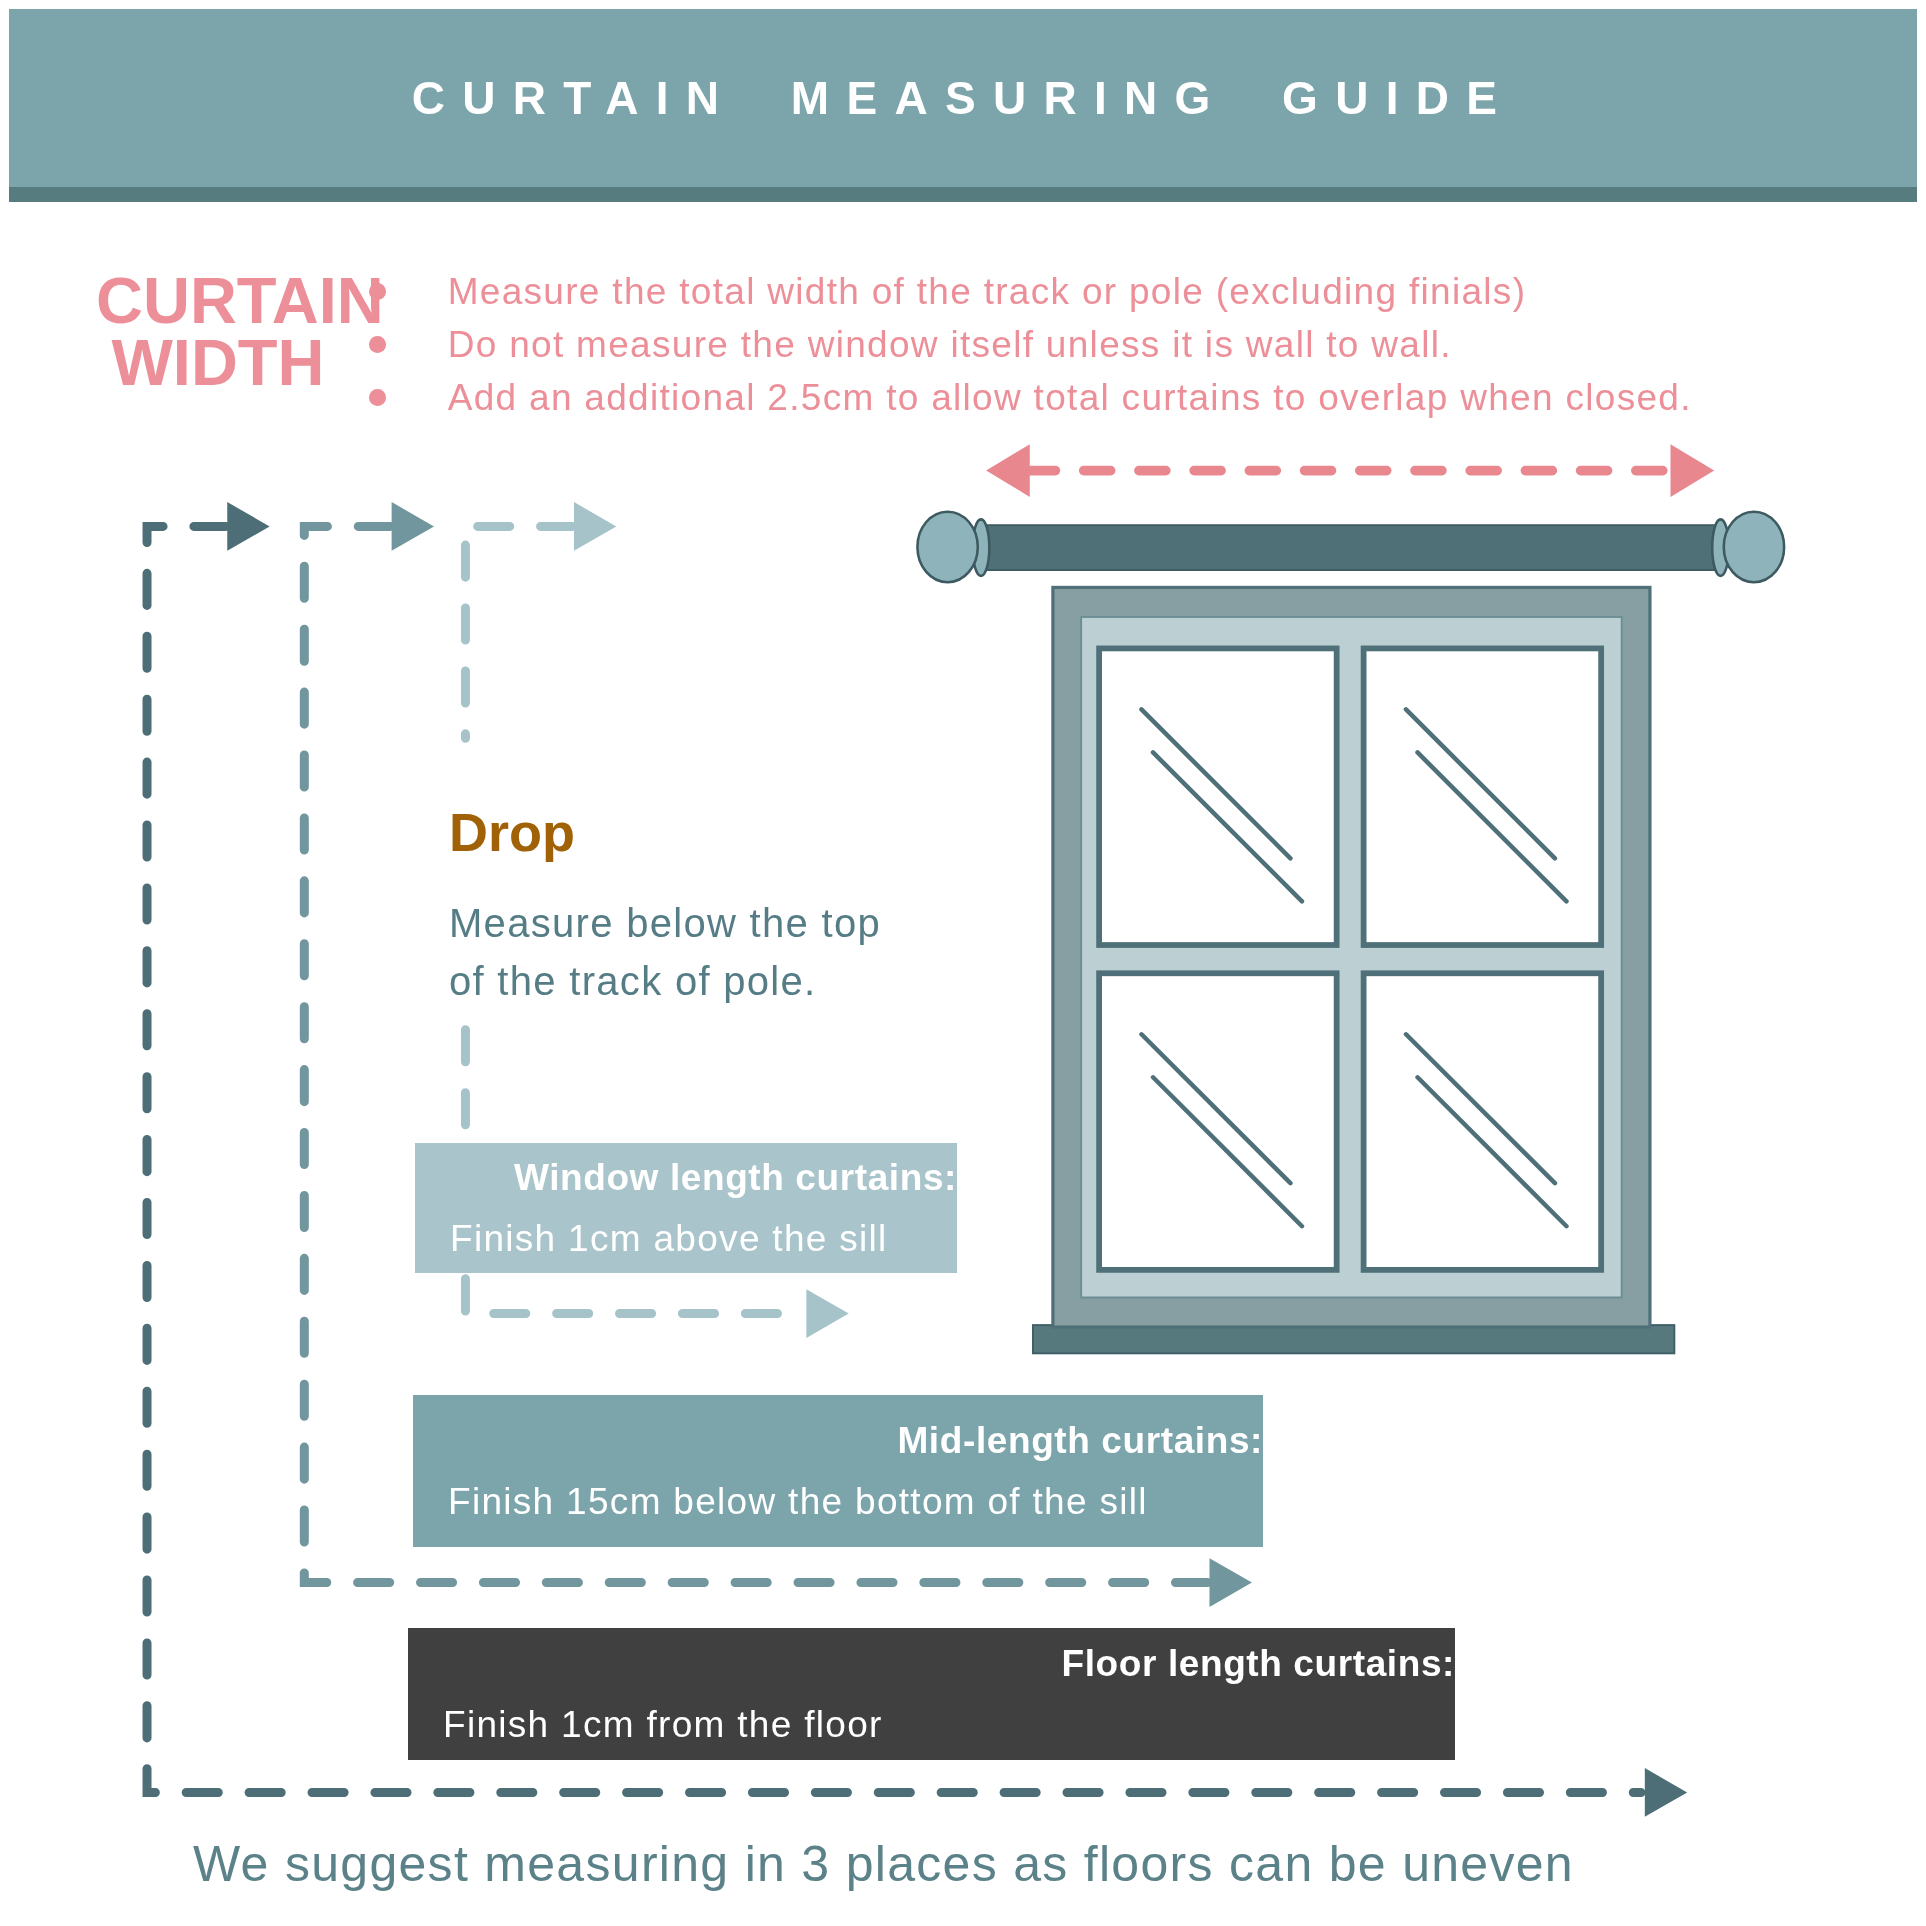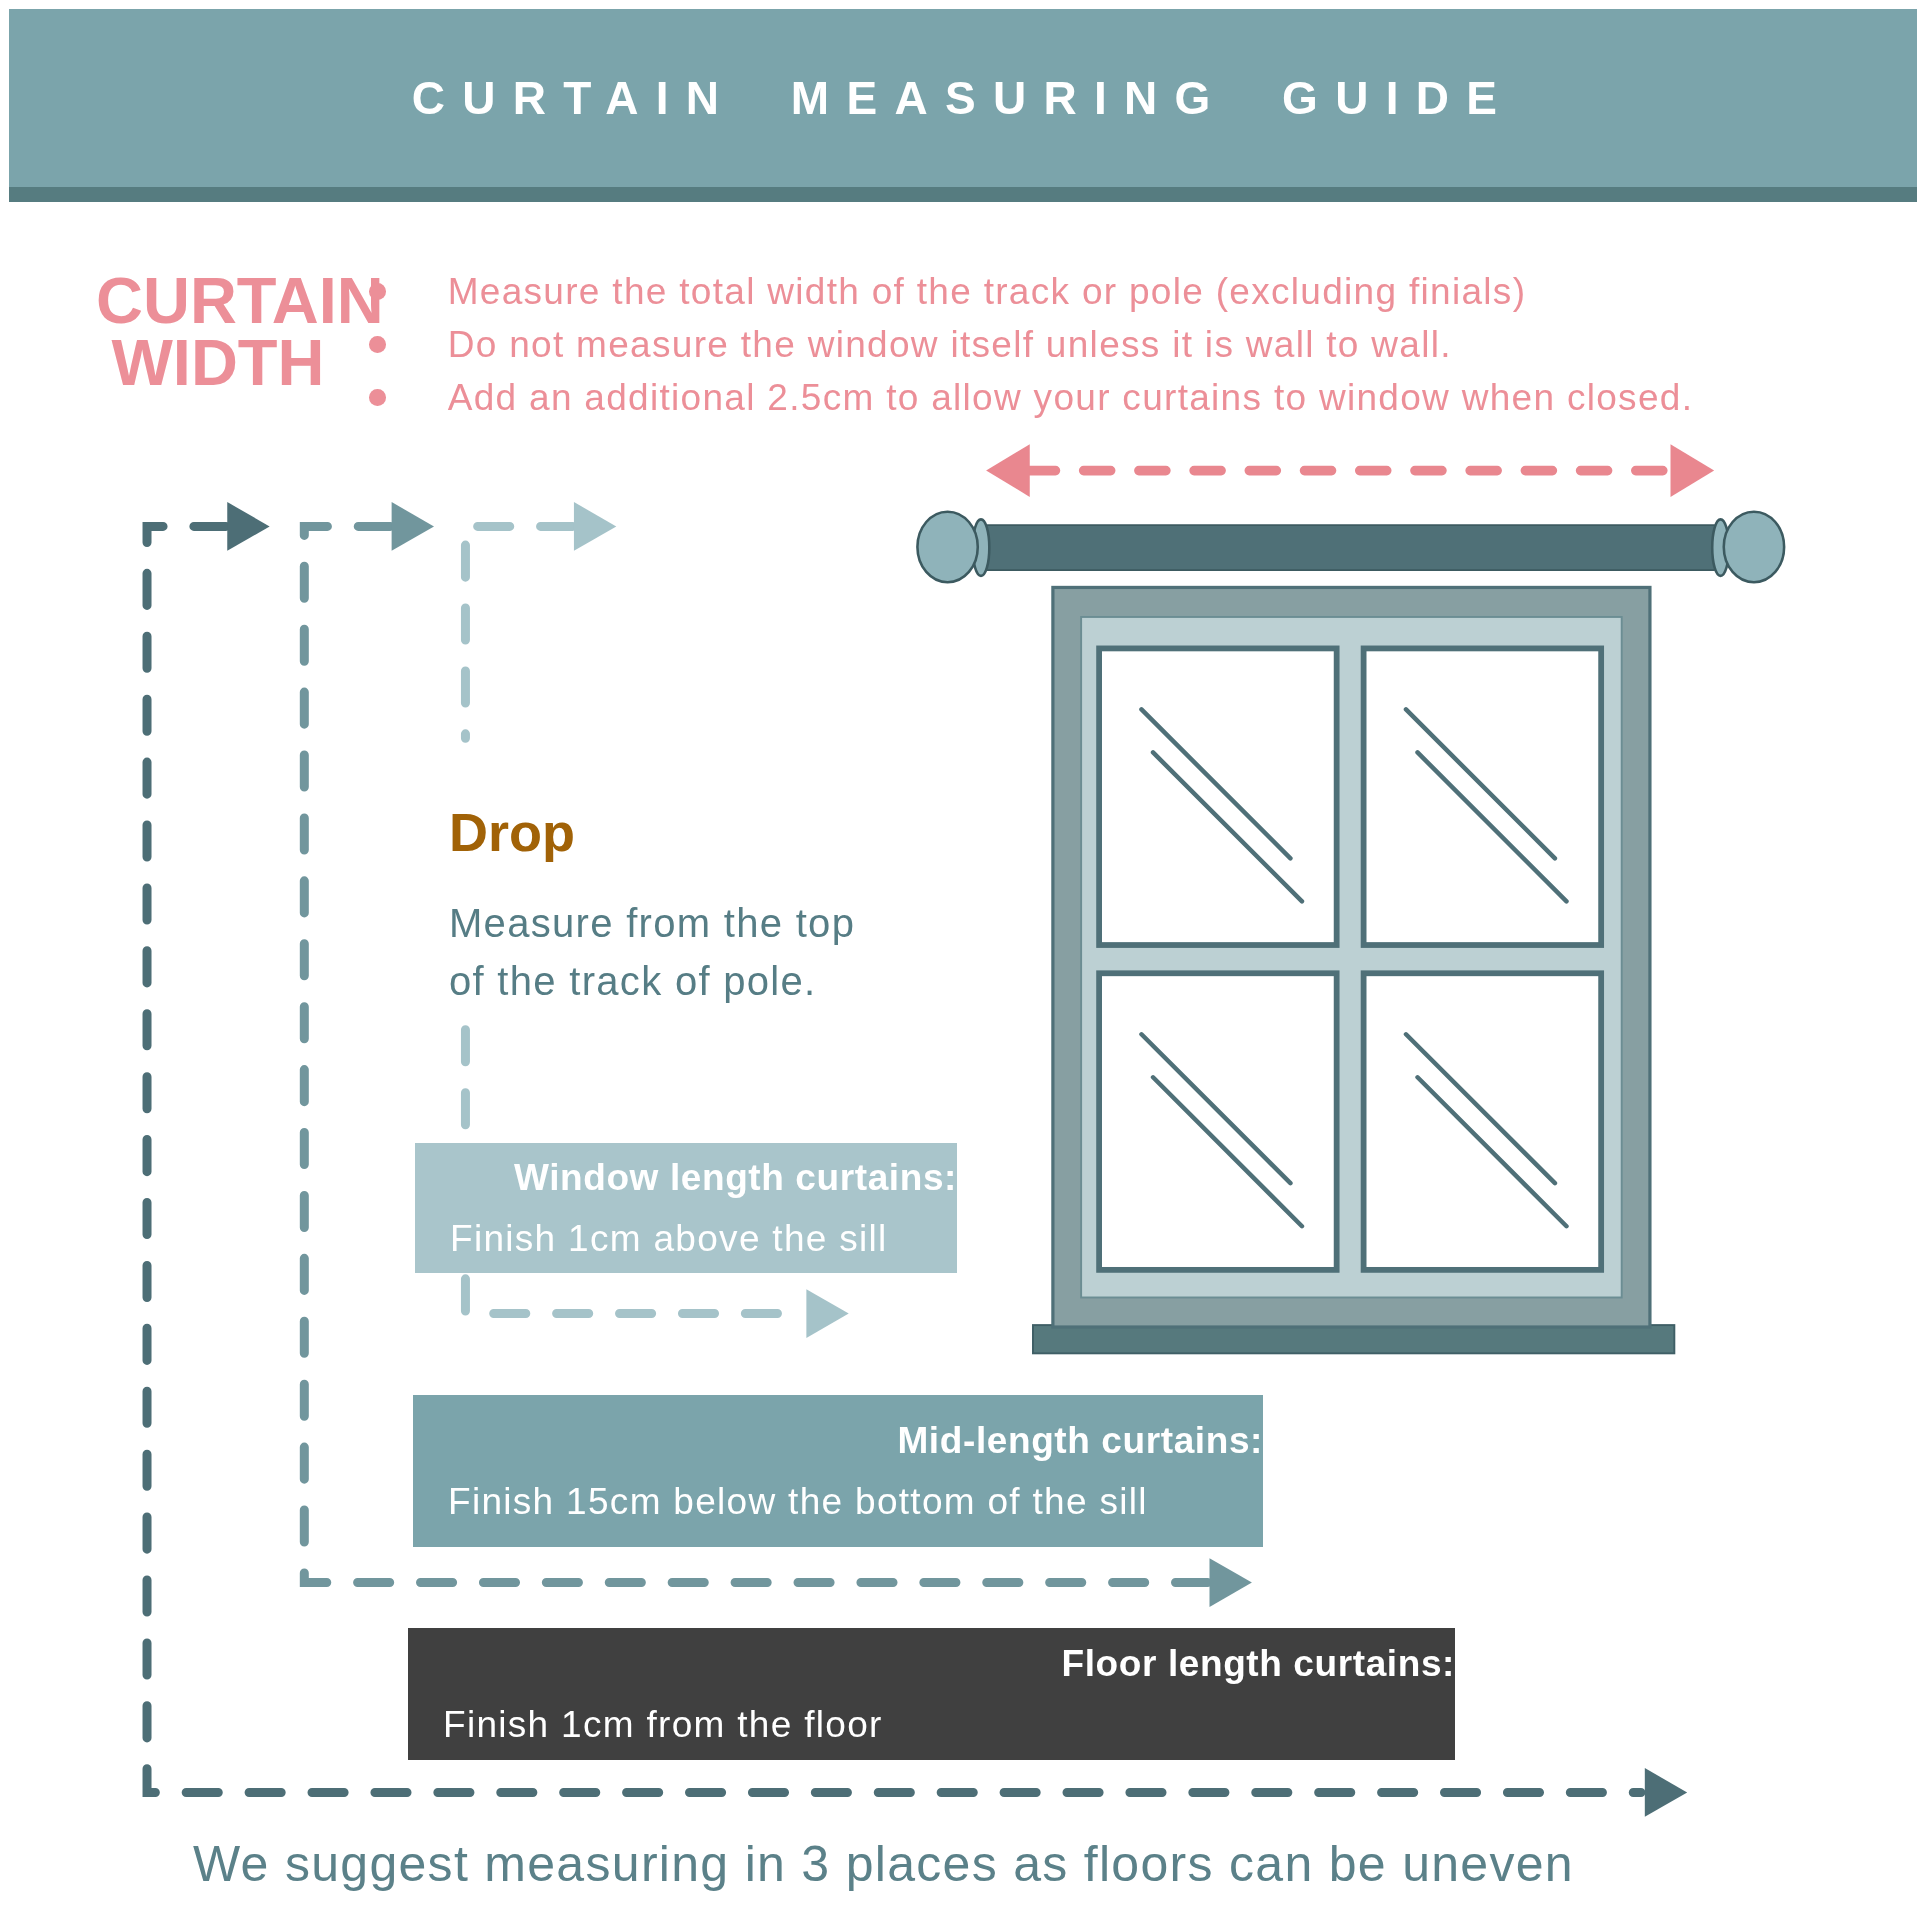--- a/index.html
+++ b/index.html
@@ -147,27 +147,27 @@
   <div class="bullet-row">
     <span class="bullet-dot"></span>
     <span class="bullet-text">Measure the total width of the track or pole (excluding finials)</span>
   </div>
   <div class="bullet-row">
     <span class="bullet-dot"></span>
     <span class="bullet-text">Do not measure the window itself unless it is wall to wall.</span>
   </div>
   <div class="bullet-row">
     <span class="bullet-dot"></span>
-    <span class="bullet-text">Add an additional 2.5cm to allow your curtains to window when closed.</span>
+    <span class="bullet-text">Add an additional 2.5cm to allow total curtains to overlap when closed.</span>
   </div>
 </div>
 
 <div class="drop-title">Drop</div>
 <div class="drop-desc">
-  <div>Measure from the top</div>
+  <div>Measure below the top</div>
   <div>of the track of pole.</div>
 </div>
 
 <div class="guide-box box-window">
   <div class="g-title">Window length curtains:</div>
   <div class="g-detail">Finish 1cm above the sill</div>
 </div>
 
 <div class="guide-box box-mid">
   <div class="g-title">Mid-length curtains:</div>

